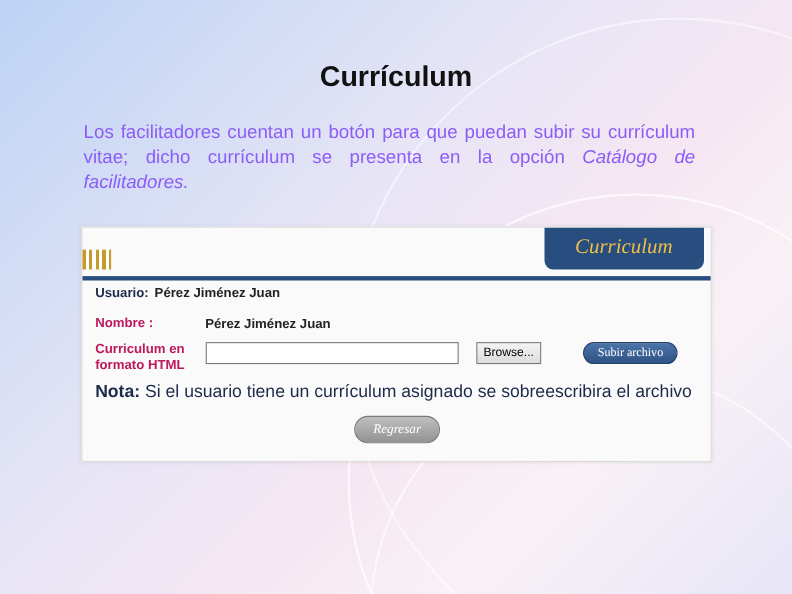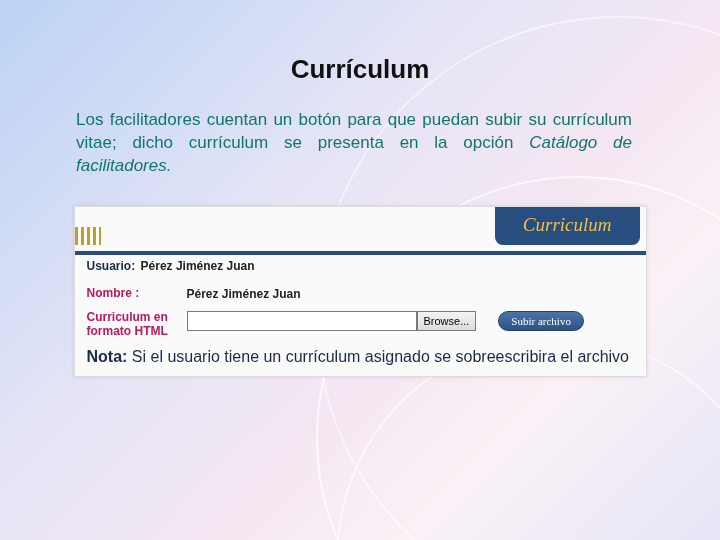--- a/index.html
+++ b/index.html
@@ -2,36 +2,36 @@
 <html><head>
 <meta charset="utf-8">
 <style>
 html,body{margin:0;padding:0;width:720px;height:540px;font-family:Arial,Helvetica,sans-serif;overflow:hidden}
 body{background:linear-gradient(135deg,#bcd3f4 0%,#e7e5f6 40%,#f5e7f2 60%,#f9f1f6 75%,#e7e5f6 100%);position:relative}
 .swoosh{position:absolute;right:-120px;bottom:-160px;width:520px;height:520px;border:2px solid rgba(255,255,255,0.7);border-radius:50%;pointer-events:none}
 .swoosh.s2{right:-200px;bottom:-80px;width:600px;height:600px;border-color:rgba(255,255,255,0.5)}
 .swoosh.s3{right:-60px;bottom:-240px;width:440px;height:440px;border-color:rgba(255,255,255,0.6)}
 .page{position:relative;padding:54px 72px 0 72px}
 h1{margin:0 0 24px 0;text-align:center;font-size:26px;font-weight:bold;color:#111}
-.intro{font-size:17px;line-height:1.35;color:#0f766e;text-align:justify;margin:0 16px 28px 4px}
+.intro{font-size:17px;line-height:1.35;color:#8b5cf6;text-align:justify;margin:0 16px 28px 4px}
 .intro .it{font-style:italic}
 .panel{background:#fafafa;border:1px solid #dcdcdc;box-shadow:0 0 4px rgba(0,0,0,0.1);width:571px;margin:0 auto}
 .panel-head{position:relative;height:32px}
 .panel-head .stripe{position:absolute;left:0;top:20px;width:26px;height:18px;background:repeating-linear-gradient(90deg,#c69a2b 0 3px,#ffffff 3px 6px)}
 .panel-head .bar{position:absolute;left:0;top:44px;height:4px;width:100%;background:#284e7f}
 .panel-head .title-badge{position:absolute;right:6px;top:0;background:#284e7f;color:#f2be4a;font-family:Georgia,'Times New Roman',serif;font-style:italic;font-size:19px;padding:7px 28px 9px 28px;border-radius:0 0 8px 8px}
 .panel-body{padding:14px 10px 10px 12px;font-size:12px;color:#222}
 .row{display:flex;align-items:center;margin-bottom:10px}
 .lbl{width:100px;font-weight:bold;color:#be185d;font-size:12px;line-height:1.15}
 .val{font-weight:bold;font-size:12px}
 .user-line{margin:6px 0 14px 0}
 .user-line .k{font-weight:bold;color:#1c2a4a}
 .user-line .v{font-weight:bold;margin-left:2px}
 .file-row{align-items:flex-start}
-.file-wrap{display:flex;align-items:center;gap:0}
+.file-wrap{display:flex;align-items:center;gap:16px}
 .file-input{width:230px;height:20px;border:1px solid #7a7a7a;background:#fff;font-size:11px;padding:1px 4px;box-sizing:border-box}
 .browse-btn{height:20px;border:1px solid #7a7a7a;background:linear-gradient(#f4f4f4,#dcdcdc);font-size:11px;padding:0 6px;cursor:pointer}
 .upload-btn{margin-left:22px;background:linear-gradient(#4c74a8,#2d5286);color:#fff;border:1px solid #244166;border-radius:12px;font-size:11px;padding:3px 12px;font-family:Georgia,serif;cursor:pointer}
 .note{font-size:16px;margin-top:10px;color:#1c2a4a}
 .note .k{font-weight:bold}
 .back-wrap{text-align:center;margin:12px 0 6px 0}
 .back-btn{background:linear-gradient(#bfbfbf,#929292);color:#fff;border:1px solid #7a7a7a;border-radius:14px;font-size:12px;padding:4px 16px;font-style:italic;font-family:Georgia,serif;cursor:pointer}
 </style>
 </head>
 <body>
@@ -64,15 +64,18 @@
         <div class="lbl">Curriculum en formato HTML</div>
         <div class="file-wrap">
           <input class="file-input" type="text" value="" style="">
           <button class="browse-btn">Browse...</button>
           <button class="upload-btn">Subir archivo</button>
         </div>
       </div>
       <div class="note">
         <span class="k">Nota:</span><span> Si el usuario tiene un currículum asignado se sobreescribira el archivo</span>
       </div>
+      <div class="back-wrap">
+        <button class="back-btn">Regresar</button>
+      </div>
     </div>
   </div>
 </div>
 
 </body></html>

